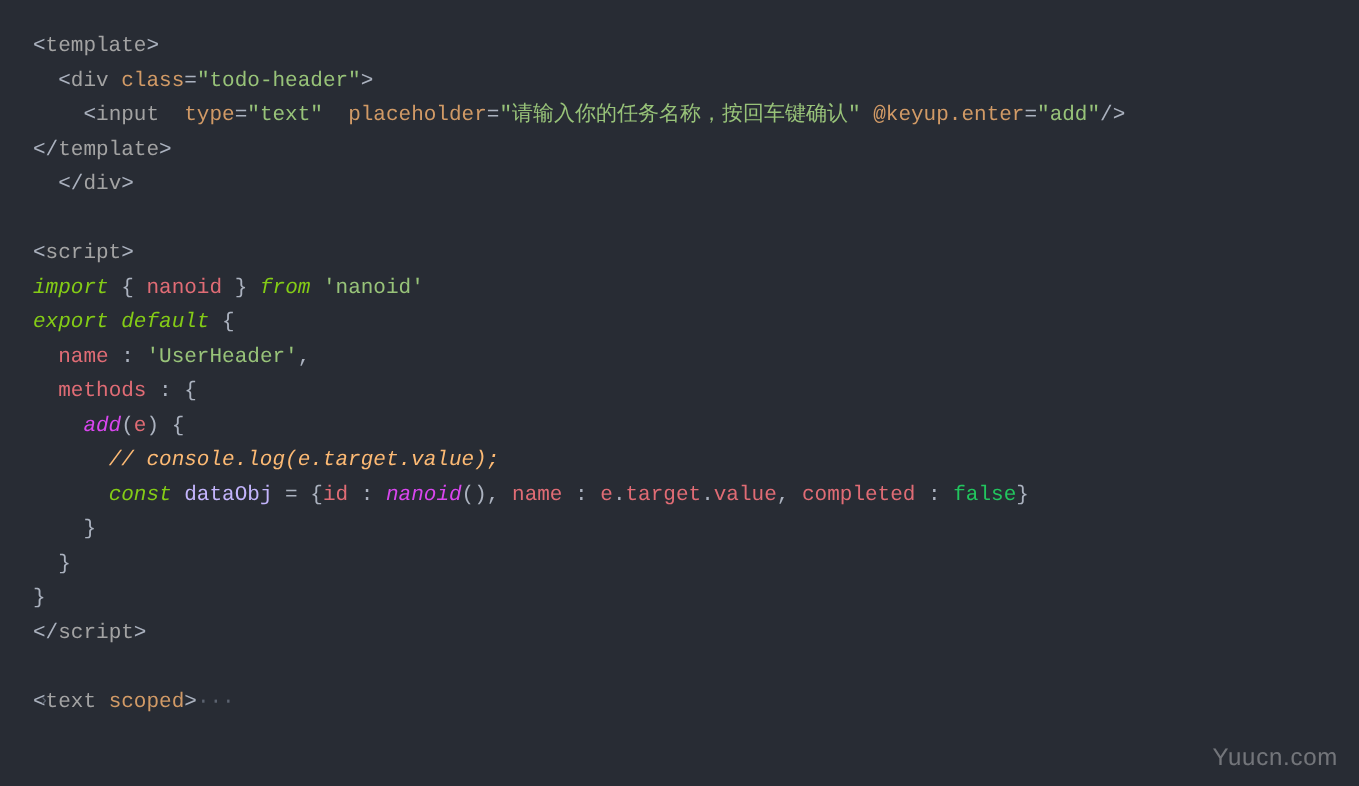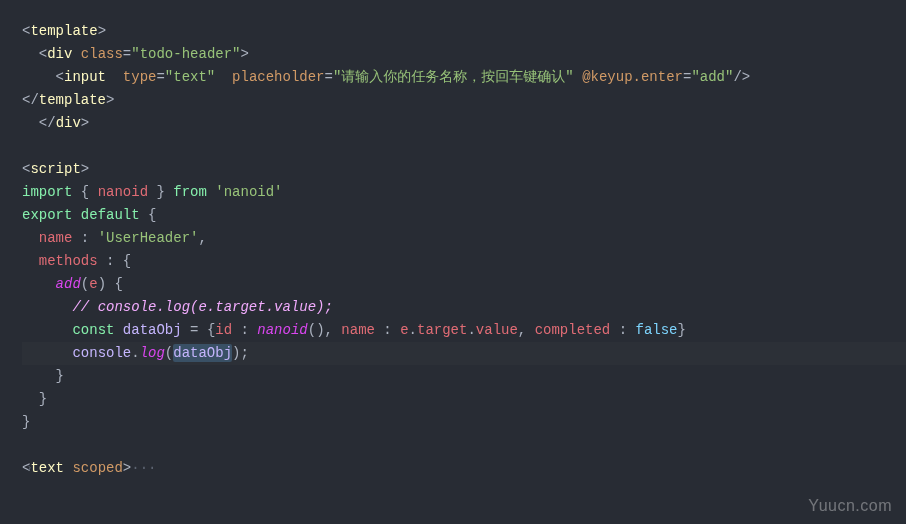--- a/index.html
+++ b/index.html
@@ -15,30 +15,30 @@
       position: relative;
     }
     .editor {
       padding: 20px 0 0 22px;
       position: relative;
     }
     .line {
       white-space: pre;
       height: 23px;
     }
-    .hl-tag { color: #fef9c3; }
+    .hl-tag { color: #a3a3a3; }
     .hl-bracket { color: #abb2bf; }
     .hl-punct { color: #abb2bf; }
     .hl-attr { color: #d19a66; }
     .hl-string { color: #98c379; }
-    .hl-keyword { color: #86efac; }
+    .hl-keyword { color: #84cc16; font-style: italic; }
     .hl-var { color: #e06c75; }
     .hl-func { color: #d946ef; font-style: italic; }
-    .hl-comment { color: #f0abfc; font-style: italic; }
-    .hl-const { color: #7dd3fc; }
+    .hl-comment { color: #fdba74; font-style: italic; }
+    .hl-const { color: #22c55e; }
     .hl-param { color: #e06c75; }
     .hl-obj { color: #c4b5fd; }
     .cursor-line {
       background: rgba(255,255,255,0.02);
     }
     .selection {
       background: rgba(97, 175, 239, 0.25);
       border-radius: 2px;
       padding: 1px 0;
     }
@@ -71,21 +71,21 @@
   <div class="line">  <span class="hl-bracket">&lt;/</span><span class="hl-tag">div</span><span class="hl-bracket">&gt;</span></div>
   <div class="line"> </div>
   <div class="line"><span class="hl-bracket">&lt;</span><span class="hl-tag">script</span><span class="hl-bracket">&gt;</span></div>
   <div class="line"><span class="hl-keyword">import</span><span class="hl-punct"> { </span><span class="hl-var">nanoid</span><span class="hl-punct"> } </span><span class="hl-keyword">from</span> <span class="hl-string">'nanoid'</span></div>
   <div class="line"><span class="hl-keyword">export</span> <span class="hl-keyword">default</span><span class="hl-punct"> {</span></div>
   <div class="line">  <span class="hl-var">name</span><span class="hl-punct"> : </span><span class="hl-string">'UserHeader'</span><span class="hl-punct">,</span></div>
   <div class="line">  <span class="hl-var">methods</span><span class="hl-punct"> : </span><span class="hl-punct">{</span></div>
   <div class="line">    <span class="hl-func">add</span><span class="hl-punct">(</span><span class="hl-param">e</span><span class="hl-punct">)</span><span class="hl-punct"> {</span></div>
   <div class="line">      <span class="hl-comment">// console.log(e.target.value);</span></div>
   <div class="line">      <span class="hl-keyword">const</span> <span class="hl-obj">dataObj</span><span class="hl-punct"> = </span><span class="hl-punct">{</span><span class="hl-var">id</span><span class="hl-punct"> : </span><span class="hl-func">nanoid</span><span class="hl-punct">()</span><span class="hl-punct">, </span><span class="hl-var">name</span><span class="hl-punct"> : </span><span class="hl-param">e</span><span class="hl-punct">.</span><span class="hl-var">target</span><span class="hl-punct">.</span><span class="hl-var">value</span><span class="hl-punct">, </span><span class="hl-var">completed</span><span class="hl-punct"> : </span><span class="hl-const">false</span><span class="hl-punct">}</span></div>
-  <div class="line cursor-line">      <span class="hl-obj">console</span><span class="hl-punct">.</span><span class="hl-func">log</span><span class="hl-punct">(</span><span class="selection"><span class="hl-obj">dataObj</span></span><span class="hl-punct">)</span><span class="hl-punct">;</span></div>
   <div class="line">    <span class="hl-punct">}</span></div>
   <div class="line">  <span class="hl-punct">}</span></div>
   <div class="line"><span class="hl-punct">}</span></div>
+  <div class="line"><span class="hl-bracket">&lt;/</span><span class="hl-tag">script</span><span class="hl-bracket">&gt;</span></div>
   <div class="line"> </div>
   <div class="line" style="position:relative"><span class="fold-arrow">›</span><span class="hl-bracket">&lt;</span><span class="hl-tag">text</span> <span class="hl-attr">scoped</span><span class="hl-bracket">&gt;</span><span class="fold-dots">···</span></div>
 </div>
 
 <div class="watermark">Yuucn.com</div>
 
 </body></html>

